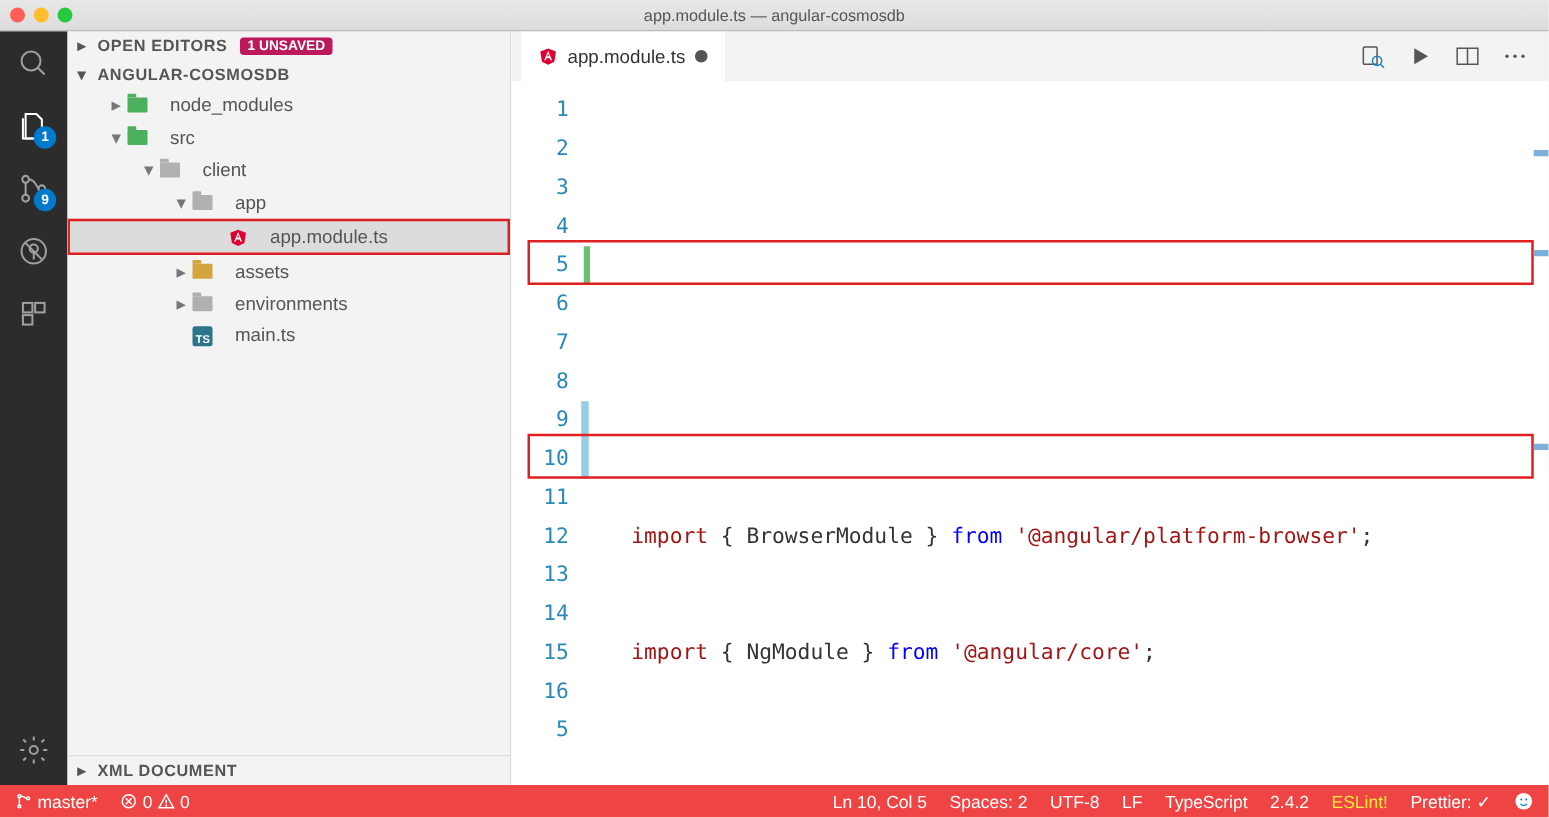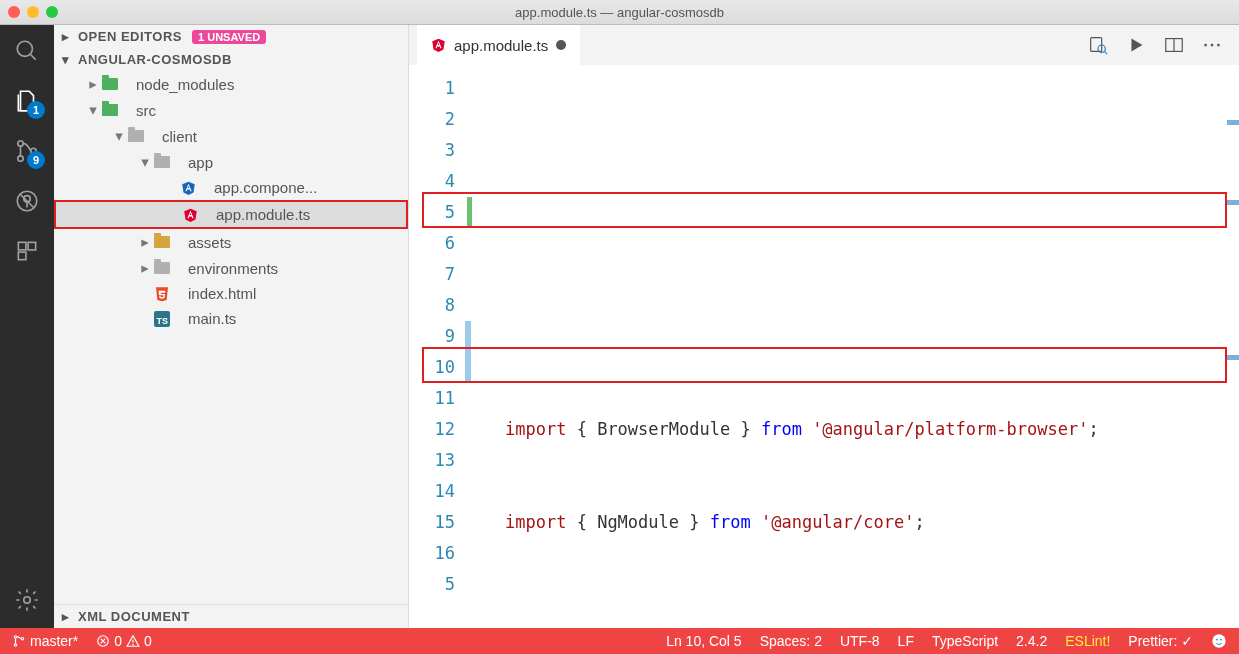--- a/index.html
+++ b/index.html
@@ -14,21 +14,21 @@
 .main { flex: 1; display: flex; min-height: 0; }
 .activitybar { width: 54px; background: #2c2c2c; display: flex; flex-direction: column; align-items: center; padding-top: 12px; }
 .activitybar .icon { width: 28px; height: 28px; margin-bottom: 22px; position: relative; cursor: pointer; display:flex; align-items:center; justify-content:center;}
 .activitybar .icon svg { width: 26px; height: 26px; stroke: #a0a0a0; fill: none; stroke-width: 1.5; }
 .activitybar .icon.active svg { stroke: #fff; }
 .badge { position: absolute; bottom: -4px; right: -4px; background: #007acc; color: #fff; border-radius: 9px; min-width: 18px; height: 18px; font-size: 11px; display: flex; align-items: center; justify-content: center; padding: 0 4px; font-weight: 600; }
 .sidebar { width: 355px; background: #f3f3f3; display: flex; flex-direction: column; border-right: 1px solid #ddd; }
 .sidebar-header { padding: 10px 20px 8px; color: #555; font-size: 13px; letter-spacing: 1px; }
 .section-row { padding: 4px 8px; display: flex; align-items: center; gap: 4px; color: #555; font-size: 13px; font-weight: 700; letter-spacing: .5px; cursor: pointer; }
 .section-row .chev { width: 12px; display:inline-block;}
-.unsaved-pill { background: #ec4899; color: #fff; border-radius: 3px; padding: 1px 6px; font-size: 11px; margin-left: 6px; letter-spacing: 0; }
+.unsaved-pill { background: #be185d; color: #fff; border-radius: 3px; padding: 1px 6px; font-size: 11px; margin-left: 6px; letter-spacing: 0; }
 .tree { flex: 1; overflow: auto; }
 .tree-row { display: flex; align-items: center; padding: 4px 0 4px 18px; font-size: 15px; color: #555; cursor: pointer; position: relative; }
 .tree-row.selected { background: #dcdcdc; }
 .tree-row .indent { display:inline-block; }
 .tree-row .chev { width: 14px; color: #777; display:inline-flex; justify-content:center;}
 .tree-row .icon-slot { width: 20px; display: inline-flex; align-items: center; justify-content: center; margin-right: 16px; }
 .folder-icon { width:16px; height:12px; background:#b0b0b0; border-radius:1px; position:relative; }
 .folder-icon.green { background:#4db05e; }
 .folder-icon.orange { background:#d4a53c; }
 .folder-icon::before { content:""; position:absolute; top:-3px; left:0; width:7px; height:3px; background:inherit; border-radius:1px 1px 0 0;}
@@ -160,30 +160,20 @@
         <span>client</span>
       </div>
       <div class="tree-row">
         <span class="indent" style="width:66px"></span>
           <span class="chev">▾</span>
         <span class="icon-slot">
             <span class="folder-icon"></span>
           </span>
         <span>app</span>
       </div>
-      <div class="tree-row">
-        <span class="indent" style="width:106px"></span>
-        <span class="icon-slot">
-            <svg class="angular-icon" viewBox="0 0 24 24">
-              <path fill="#1565c0" d="M12 2L2 6l2 13 8 4 8-4 2-13z"></path>
-              <path fill="#fff" d="M12 5l-5 12h2l1-2.5h4l1 2.5h2zM12 8.5l1.3 3.5h-2.6z"></path>
-            </svg>
-          </span>
-        <span>app.compone...</span>
-      </div>
       <div class="tree-row selected highlight-box">
         <span class="indent" style="width:106px"></span>
         <span class="icon-slot">
             <svg class="angular-icon" viewBox="0 0 24 24">
               <path fill="#dd0031" d="M12 2L2 6l2 13 8 4 8-4 2-13z"></path>
               <path fill="#fff" d="M12 5l-5 12h2l1-2.5h4l1 2.5h2zM12 8.5l1.3 3.5h-2.6z"></path>
             </svg>
           </span>
         <span>app.module.ts</span>
       </div>
@@ -195,30 +185,20 @@
           </span>
         <span>assets</span>
       </div>
       <div class="tree-row">
         <span class="indent" style="width:66px"></span>
           <span class="chev">▸</span>
         <span class="icon-slot">
             <span class="folder-icon"></span>
           </span>
         <span>environments</span>
-      </div>
-      <div class="tree-row">
-        <span class="indent" style="width:80px"></span>
-        <span class="icon-slot html5-icon">
-            <svg viewBox="0 0 24 24" width="16" height="16">
-              <path fill="#e44d26" d="M3 2l2 19 7 2 7-2 2-19z"></path>
-              <path fill="#fff" d="M7 7h10l-.3 3H10l.2 2h6.2l-.6 6-3.8 1-3.8-1-.3-3h2l.1 1.4 2 .6 2-.6.3-2.4H7.5z"></path>
-            </svg>
-          </span>
-        <span>index.html</span>
       </div>
       <div class="tree-row">
         <span class="indent" style="width:80px"></span>
         <span class="icon-slot">
             <span class="ts-icon">TS</span>
           </span>
         <span>main.ts</span>
       </div>
     </div>
 

